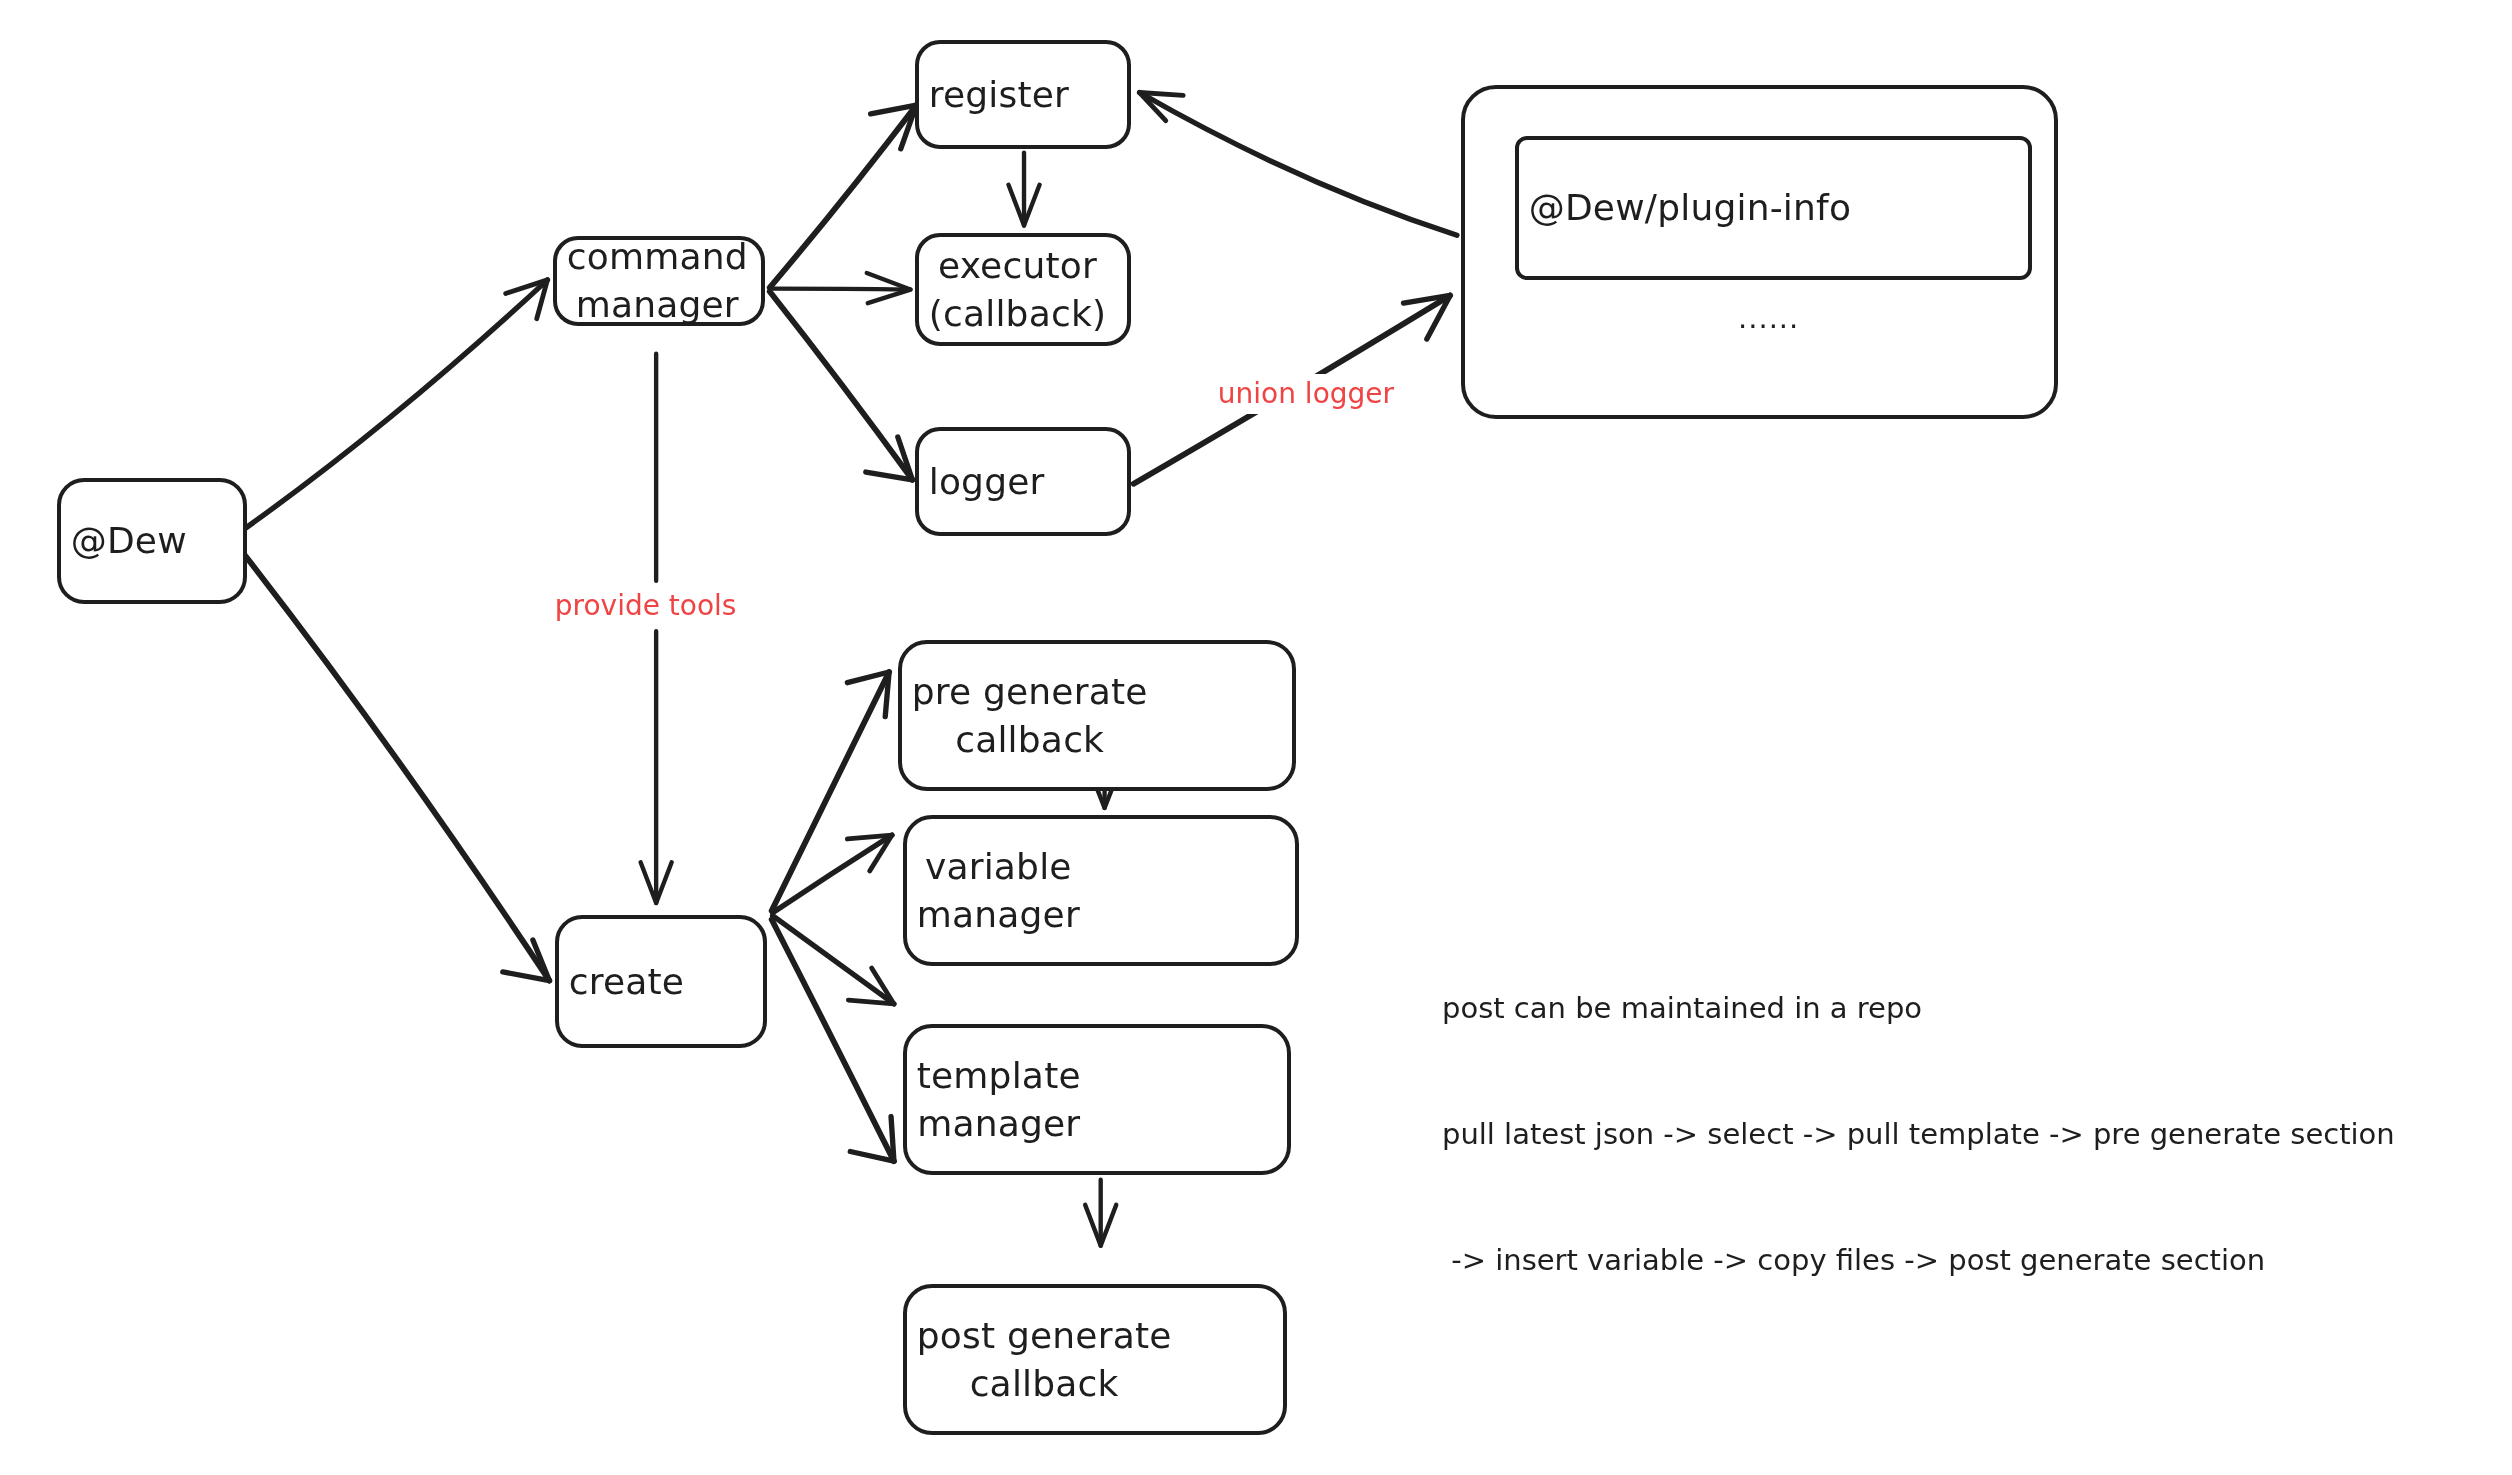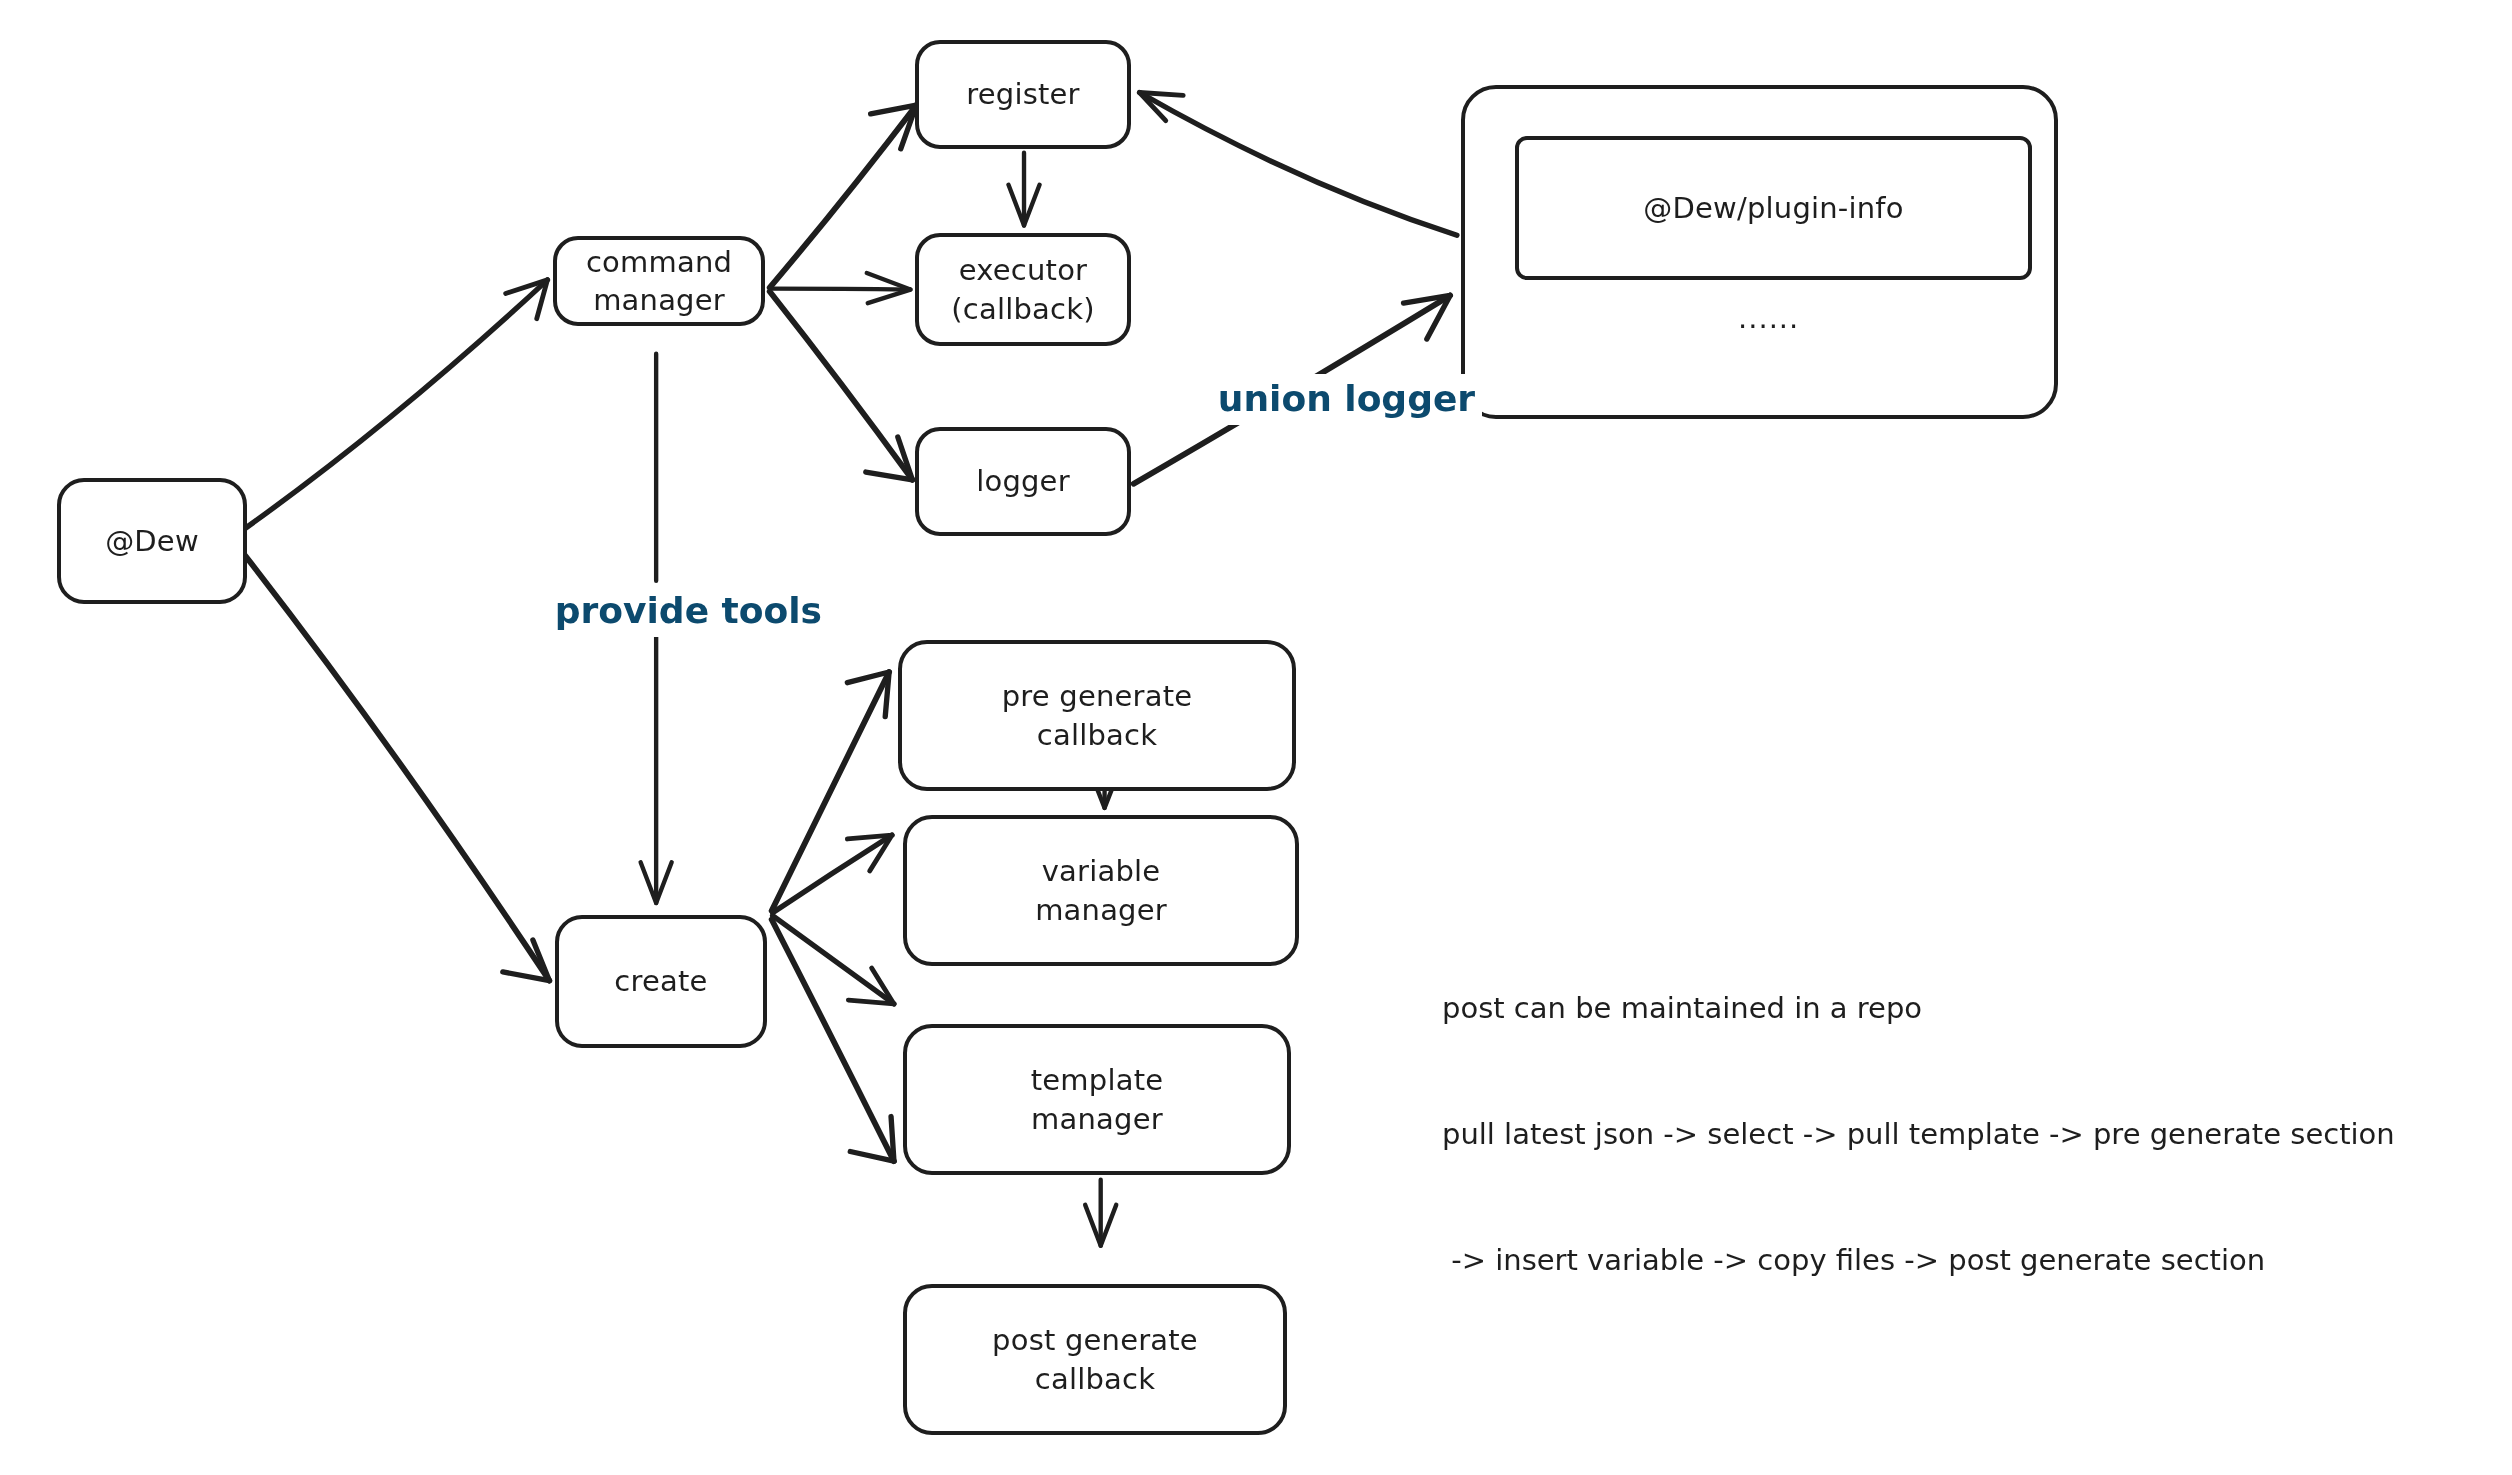--- a/index.html
+++ b/index.html
@@ -27,52 +27,50 @@
     pointer-events: none;
   }
   .node {
     position: absolute;
     box-sizing: border-box;
     border: 4.4px solid #1e1e1e;
     border-radius: 27px;
     background: #ffffff;
     display: flex;
     align-items: center;
-    justify-content: center;
     text-align: center;
     color: #1e1e1e;
     font-family: "DejaVu Sans", sans-serif;
-    font-size: 29px;
+    font-size: 36px;
     line-height: 1.32;
     letter-spacing: 0.2px;
     z-index: 2;
   }
   .node .label {
     white-space: pre-line;
     padding: 0 9.7px;
   }
   .group-node {
     position: absolute;
     box-sizing: border-box;
     border: 4.4px solid #1e1e1e;
     border-radius: 33px;
     background: #ffffff;
     z-index: 1;
   }
   .edge-label {
     position: absolute;
-    color: #0c4a6e;
-    font-family: "DejaVu Sans", sans-serif;
-    font-size: 36px;
+    color: #ef4444;
+    font-family: "DejaVu Sans", sans-serif;
+    font-size: 28px;
     line-height: 1.3;
     white-space: nowrap;
     background: #ffffff;
     padding: 1.9px 6.8px;
     z-index: 3;
-    font-weight: bold;
   }
   .note {
     position: absolute;
     color: #1e1e1e;
     font-family: "DejaVu Sans", sans-serif;
     font-size: 29px;
     line-height: 42px;
     white-space: pre;
     z-index: 3;
   }

